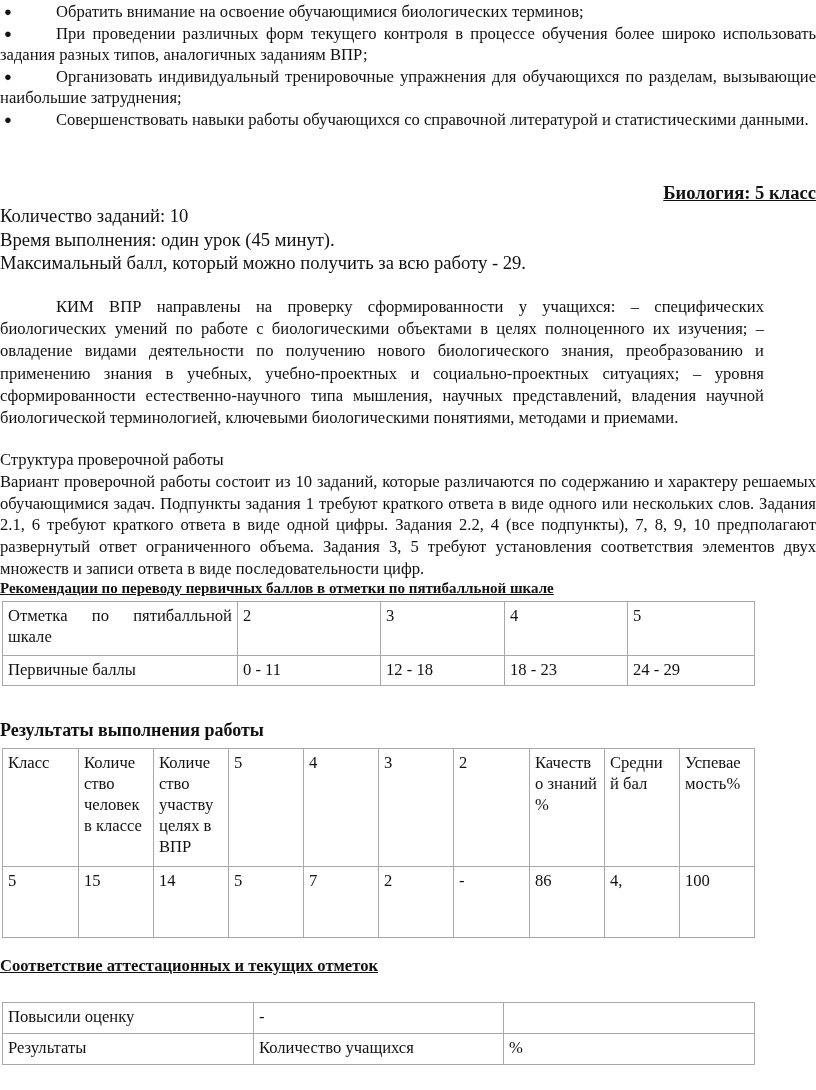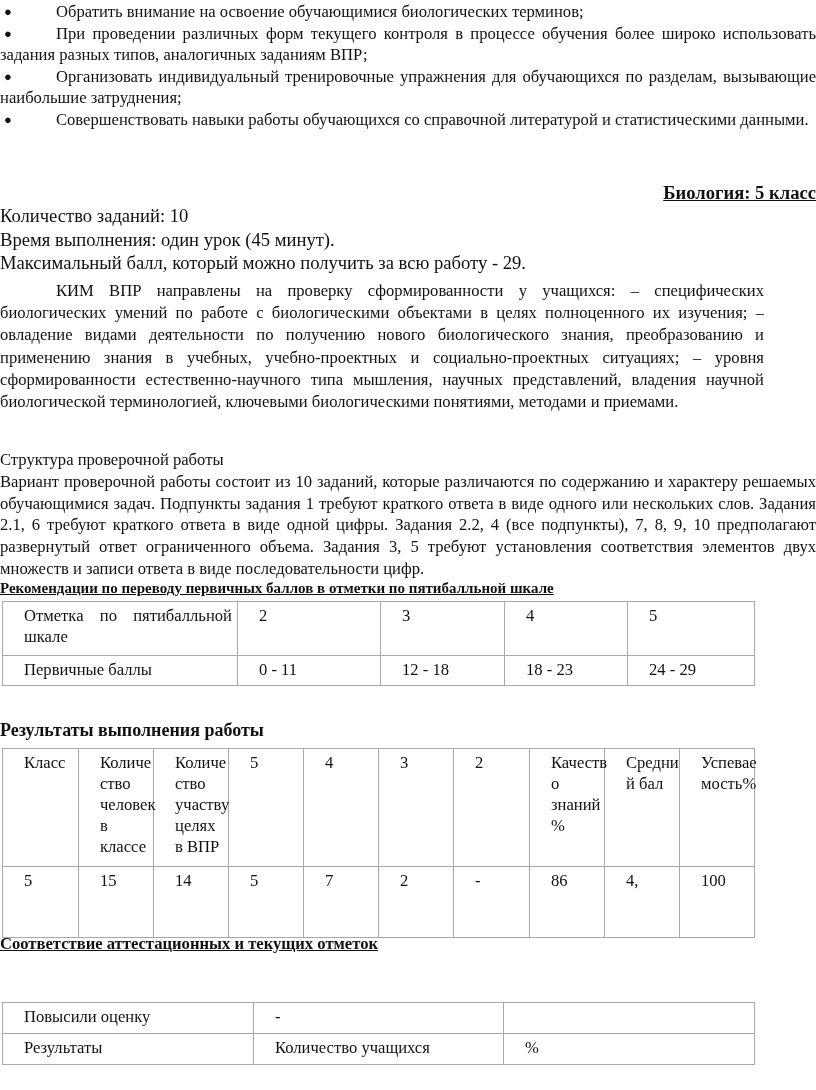--- a/index.html
+++ b/index.html
@@ -14,41 +14,41 @@
   
   .bullets { left: 0; top: 1px; width: 816px; font-size: 16.6px; line-height: 21.6px; }
   .bullet-item { position: relative; text-align: justify; text-indent: 56px; }
   .bullet-item .dot { position: absolute; left: 4px; top: 0; text-indent: 0; font-size: 13px; }
 
   
   .bio { left: 0; top: 181px; width: 816px; font-size: 18.6px; line-height: 23.4px; }
   .bio .heading { font-weight: bold; text-decoration: underline; text-align: right; }
 
   
-  .kim { left: 0; top: 280px; width: 764px; font-size: 16.6px; line-height: 22.2px; text-align: justify; text-indent: 56px; }
+  .kim { left: 0; top: 296px; width: 764px; font-size: 16.6px; line-height: 22.2px; text-align: justify; text-indent: 56px; }
 
   
   .structure { left: 0; top: 449px; width: 816px; font-size: 16.6px; line-height: 21.8px; }
   .structure .h { font-weight: normal; }
   .structure .p { text-align: justify; }
   .rec-heading { left: 0; top: 578px; font-size: 15px; line-height: 21px; font-weight: bold; text-decoration: underline; }
 
   table.doc { position: absolute; border-collapse: collapse; font-size: 16.6px; line-height: 21px; table-layout: fixed; }
-  table.doc td { border: 1px solid #a8a8a8; vertical-align: top; padding: 3px 5px 3px 21px; }
+  table.doc td { border: 1px solid #a8a8a8; vertical-align: top; padding: 3px 5px 3px 5px; }
 
   .t1 { left: 2px; top: 601px; width: 752px; }
   .t1 td.first { text-align: justify; text-align-last: left; }
 
   .res-heading { left: 0; top: 720px; font-size: 18px; line-height: 21px; font-weight: bold; }
 
   .t2 { left: 2px; top: 748px; width: 752px; }
   .t2 tr.hdr td { height: 111px; }
   .t2 tr.row td { height: 64px; }
 
-  .corr-heading { left: 0; top: 933px; font-size: 16.6px; line-height: 21px; font-weight: bold; text-decoration: underline; }
+  .corr-heading { left: 0; top: 955px; font-size: 16.6px; line-height: 21px; font-weight: bold; text-decoration: underline; }
 
   .t3 { left: 2px; top: 1002px; width: 752px; }
   .t3 td { height: 24px; padding-top: 4px; padding-bottom: 2px; }
 </style>
 </head>
 <body>
 
 <div class="page">
 
   <div class="abs bullets">

